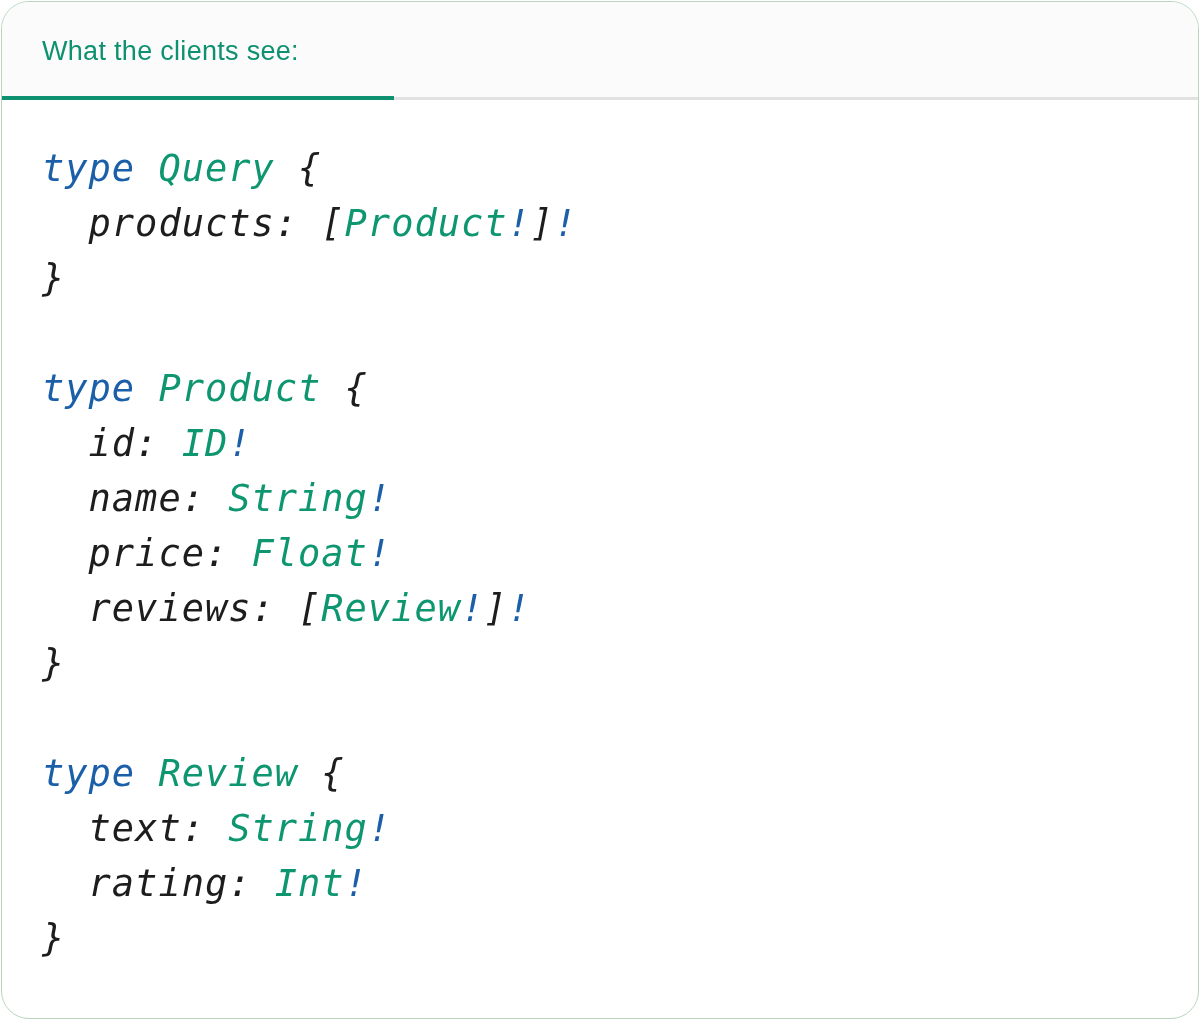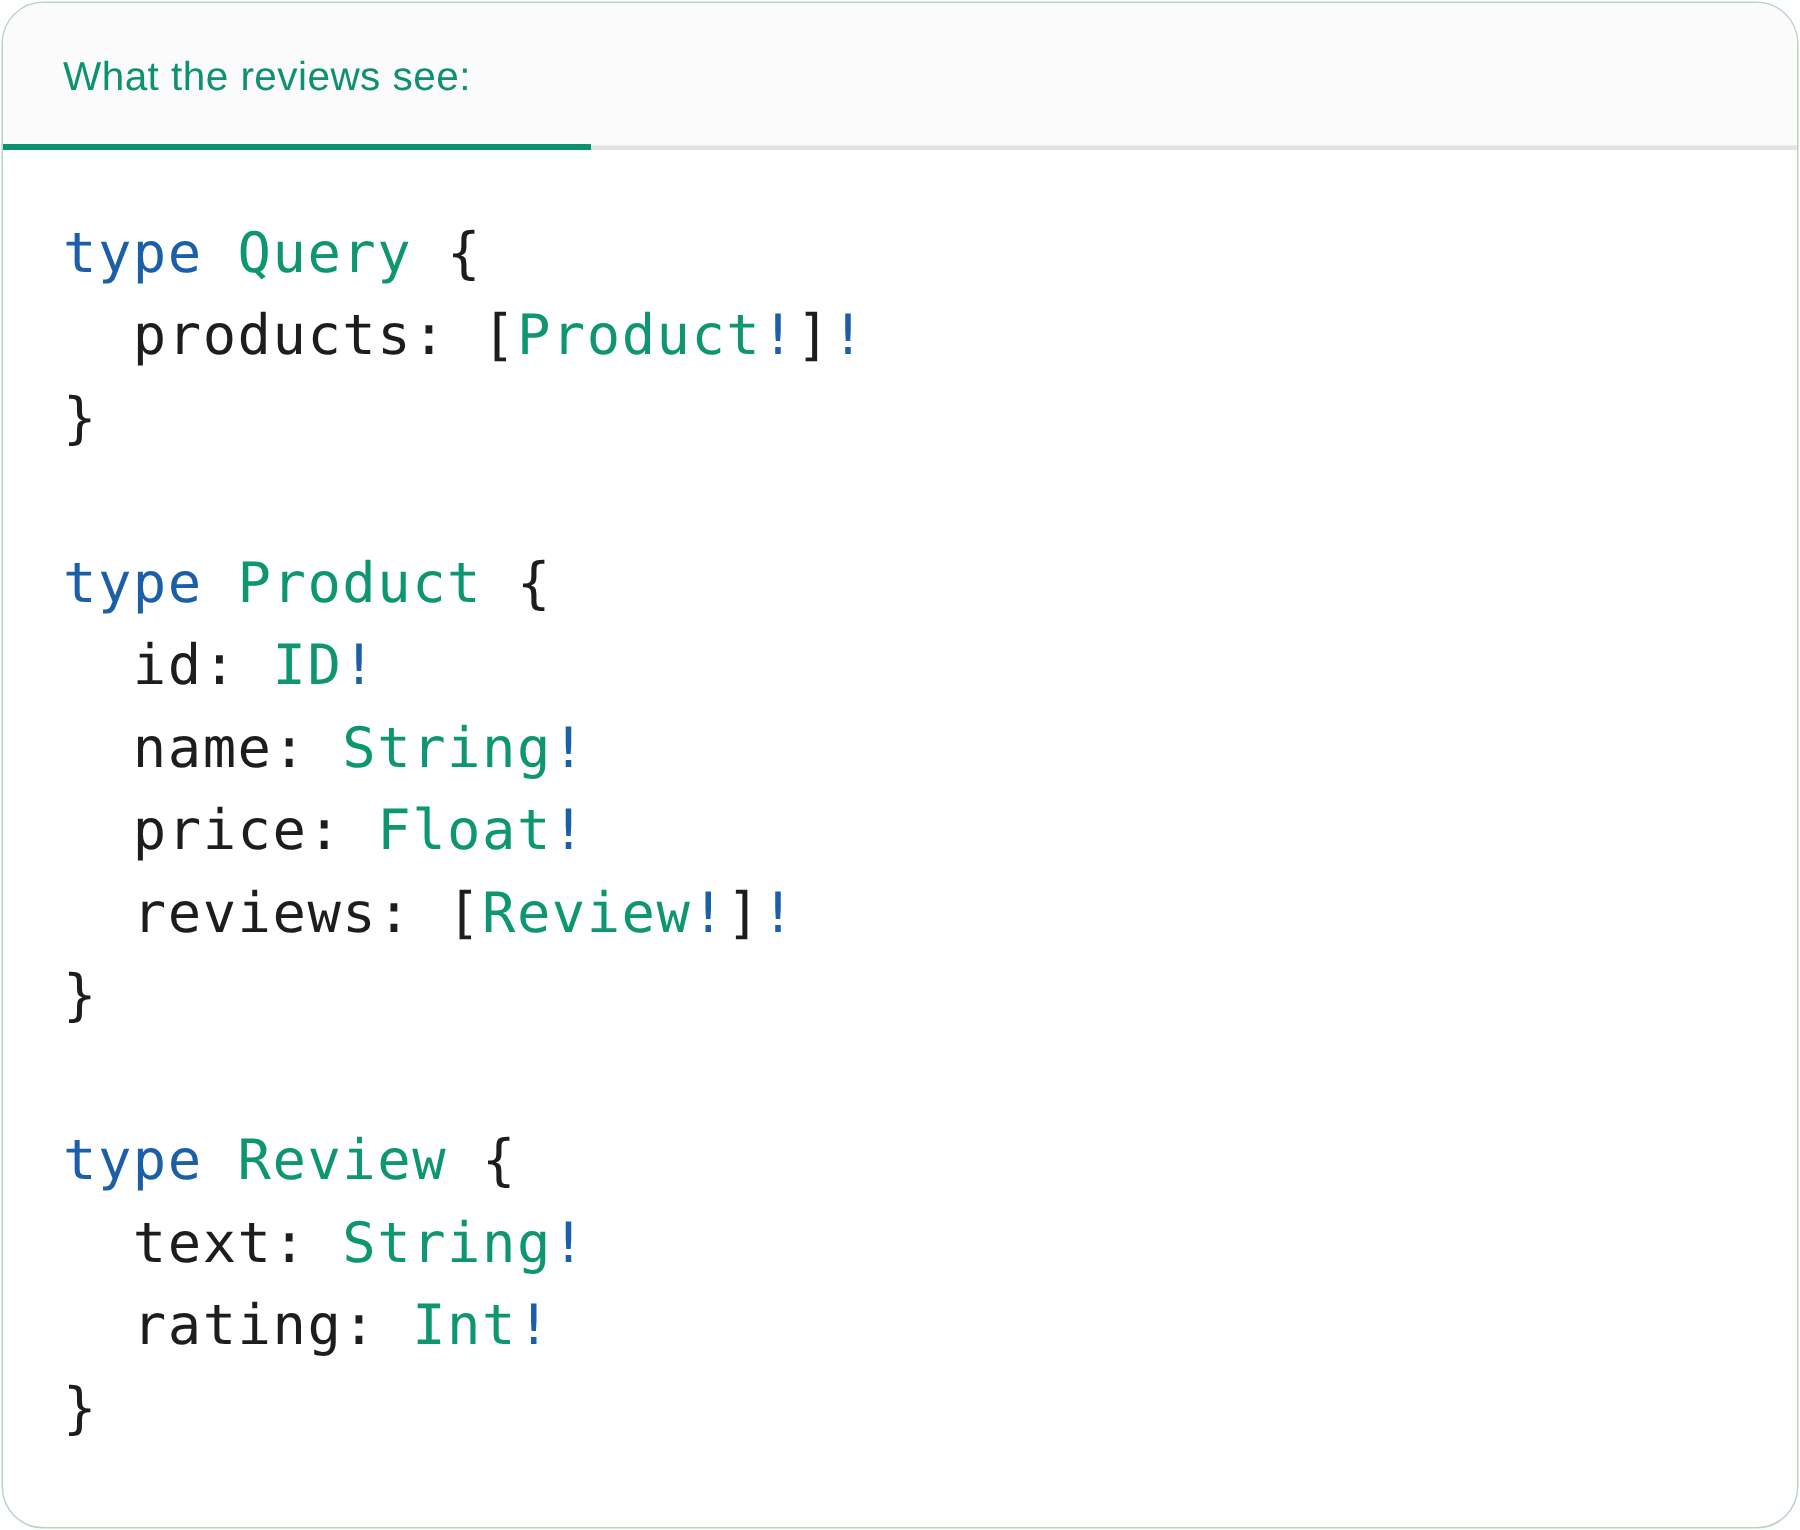--- a/index.html
+++ b/index.html
@@ -55,30 +55,31 @@
     background: var(--c-divider);
   }
   .code-block {
     padding: 41px 20px 0 40px;
     font-family: "DejaVu Sans Mono", monospace;
     font-size: 37px;
     line-height: 55px;
     letter-spacing: 1px;
     white-space: pre;
     color: var(--c-plain);
+    font-style: italic;
   }
   .code-line { min-height: 55px; }
   .tok-keyword  { color: var(--c-keyword); }
   .tok-typename { color: var(--c-typename); }
   .tok-bang     { color: var(--c-keyword); }
   .tok-plain    { color: var(--c-plain); }
 </style>
 </head>
 <body>
 
 <div class="card">
   <div class="card-header">
-    <span class="tab-label">What the reviews see:</span>
+    <span class="tab-label">What the clients see:</span>
     <div class="tab-underline-active"></div>
     <div class="tab-underline-rest"></div>
   </div>
   <div class="code-block"><div class="code-line"><span class="tok-keyword">type</span><span class="tok-plain"> </span><span class="tok-typename">Query</span><span class="tok-plain"> {</span></div><div class="code-line"><span class="tok-plain">  products: [</span><span class="tok-typename">Product</span><span class="tok-bang">!</span><span class="tok-plain">]</span><span class="tok-bang">!</span></div><div class="code-line"><span class="tok-plain">}</span></div><div class="code-line"></div><div class="code-line"><span class="tok-keyword">type</span><span class="tok-plain"> </span><span class="tok-typename">Product</span><span class="tok-plain"> {</span></div><div class="code-line"><span class="tok-plain">  id: </span><span class="tok-typename">ID</span><span class="tok-bang">!</span></div><div class="code-line"><span class="tok-plain">  name: </span><span class="tok-typename">String</span><span class="tok-bang">!</span></div><div class="code-line"><span class="tok-plain">  price: </span><span class="tok-typename">Float</span><span class="tok-bang">!</span></div><div class="code-line"><span class="tok-plain">  reviews: [</span><span class="tok-typename">Review</span><span class="tok-bang">!</span><span class="tok-plain">]</span><span class="tok-bang">!</span></div><div class="code-line"><span class="tok-plain">}</span></div><div class="code-line"></div><div class="code-line"><span class="tok-keyword">type</span><span class="tok-plain"> </span><span class="tok-typename">Review</span><span class="tok-plain"> {</span></div><div class="code-line"><span class="tok-plain">  text: </span><span class="tok-typename">String</span><span class="tok-bang">!</span></div><div class="code-line"><span class="tok-plain">  rating: </span><span class="tok-typename">Int</span><span class="tok-bang">!</span></div><div class="code-line"><span class="tok-plain">}</span></div></div>
 </div>
 
 </body></html>

